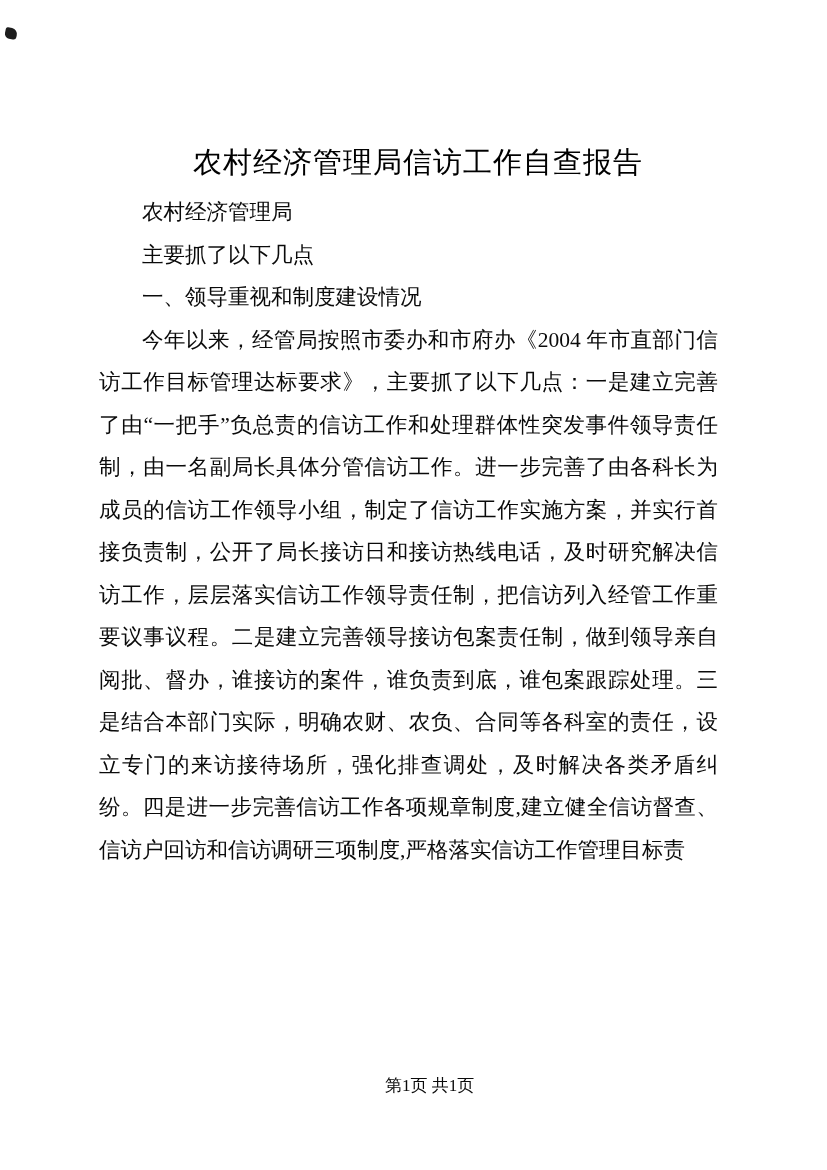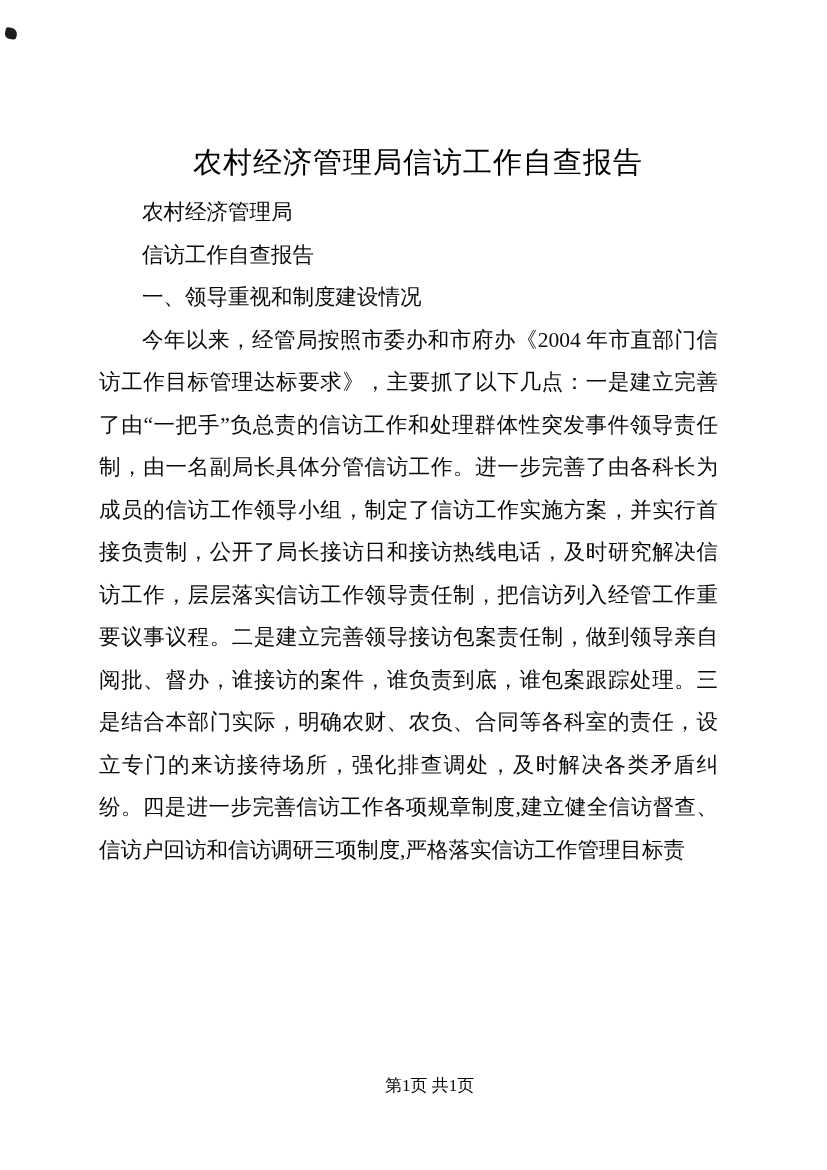--- a/index.html
+++ b/index.html
@@ -67,20 +67,20 @@
 <body>
 
 <div class="page">
 
   <div class="corner-artifact"></div>
 
   <h1 class="doc-title">农村经济管理局信访工作自查报告</h1>
 
   <div class="doc-body">
     <p class="para">农村经济管理局</p>
-    <p class="para">信访工作自查报告</p>
+    <p class="para">主要抓了以下几点</p>
     <p class="para">一、领导重视和制度建设情况</p>
     <p class="para">今年以来，经管局按照市委办和市府办《2004 年市直部门信访工作目标管理达标要求》，主要抓了以下几点：一是建立完善了由“一把手”负总责的信访工作和处理群体性突发事件领导责任制，由一名副局长具体分管信访工作。进一步完善了由各科长为成员的信访工作领导小组，制定了信访工作实施方案，并实行首接负责制，公开了局长接访日和接访热线电话，及时研究解决信访工作，层层落实信访工作领导责任制，把信访列入经管工作重要议事议程。二是建立完善领导接访包案责任制，做到领导亲自阅批、督办，谁接访的案件，谁负责到底，谁包案跟踪处理。三是结合本部门实际，明确农财、农负、合同等各科室的责任，设立专门的来访接待场所，强化排查调处，及时解决各类矛盾纠纷。四是进一步完善信访工作各项规章制度,建立健全信访督查、信访户回访和信访调研三项制度,严格落实信访工作管理目标责</p>
   </div>
 
   <div class="page-footer">第1页 共1页</div>
 
 </div>
 
 </body></html>

